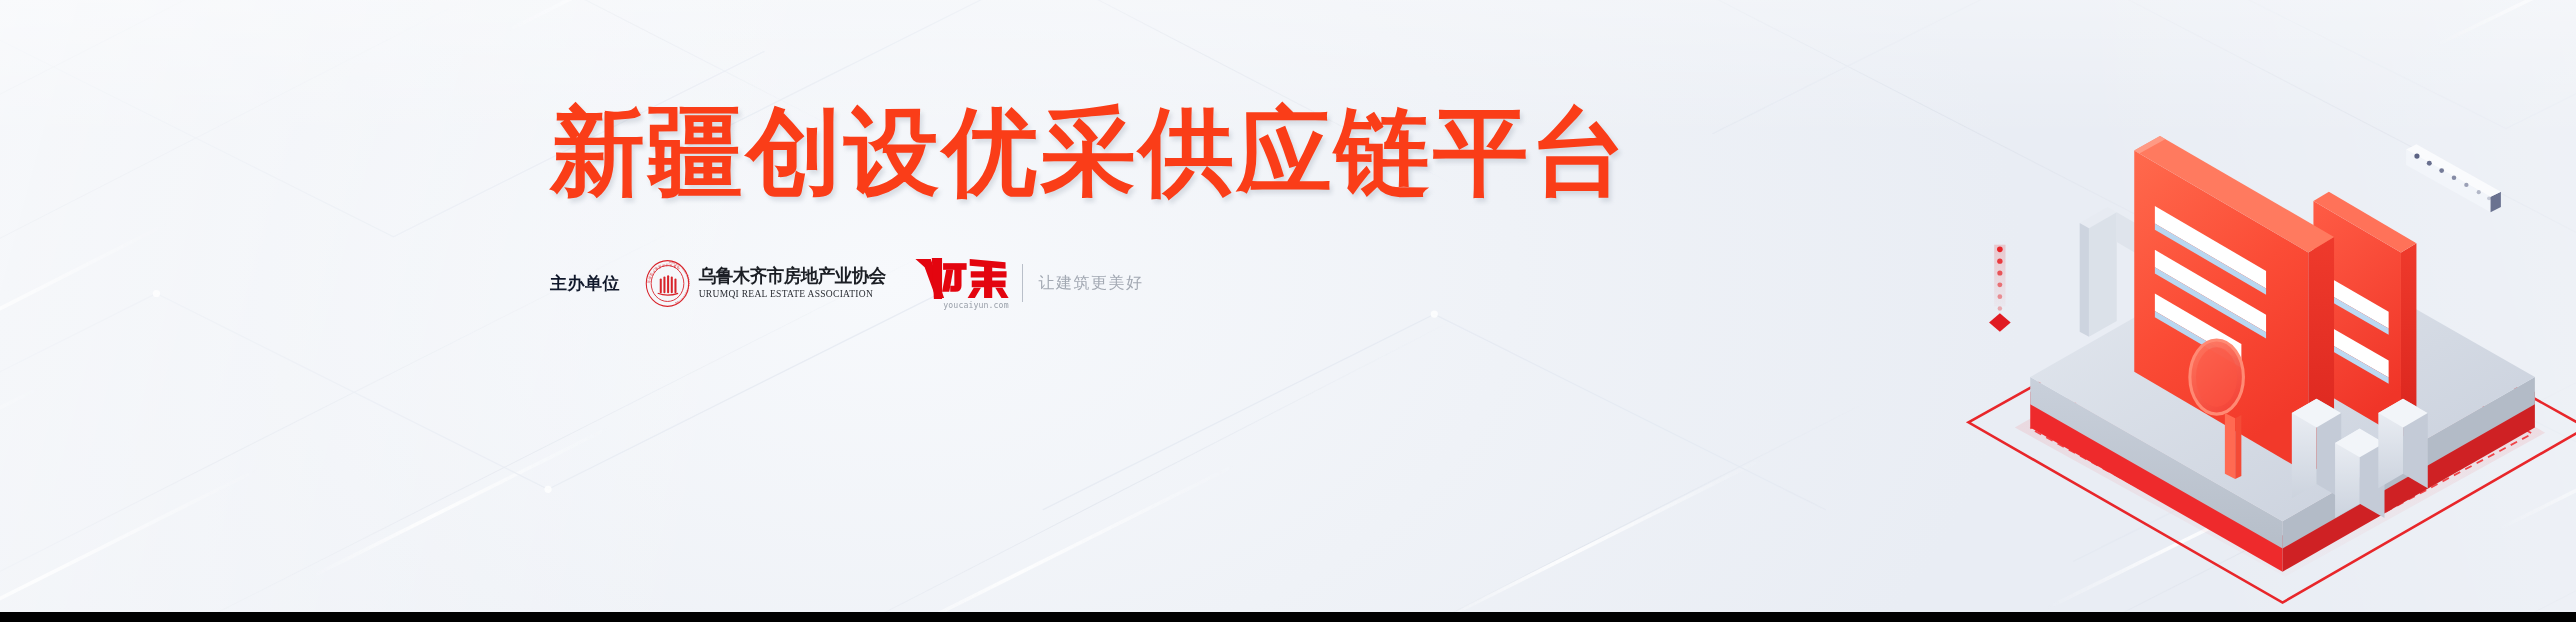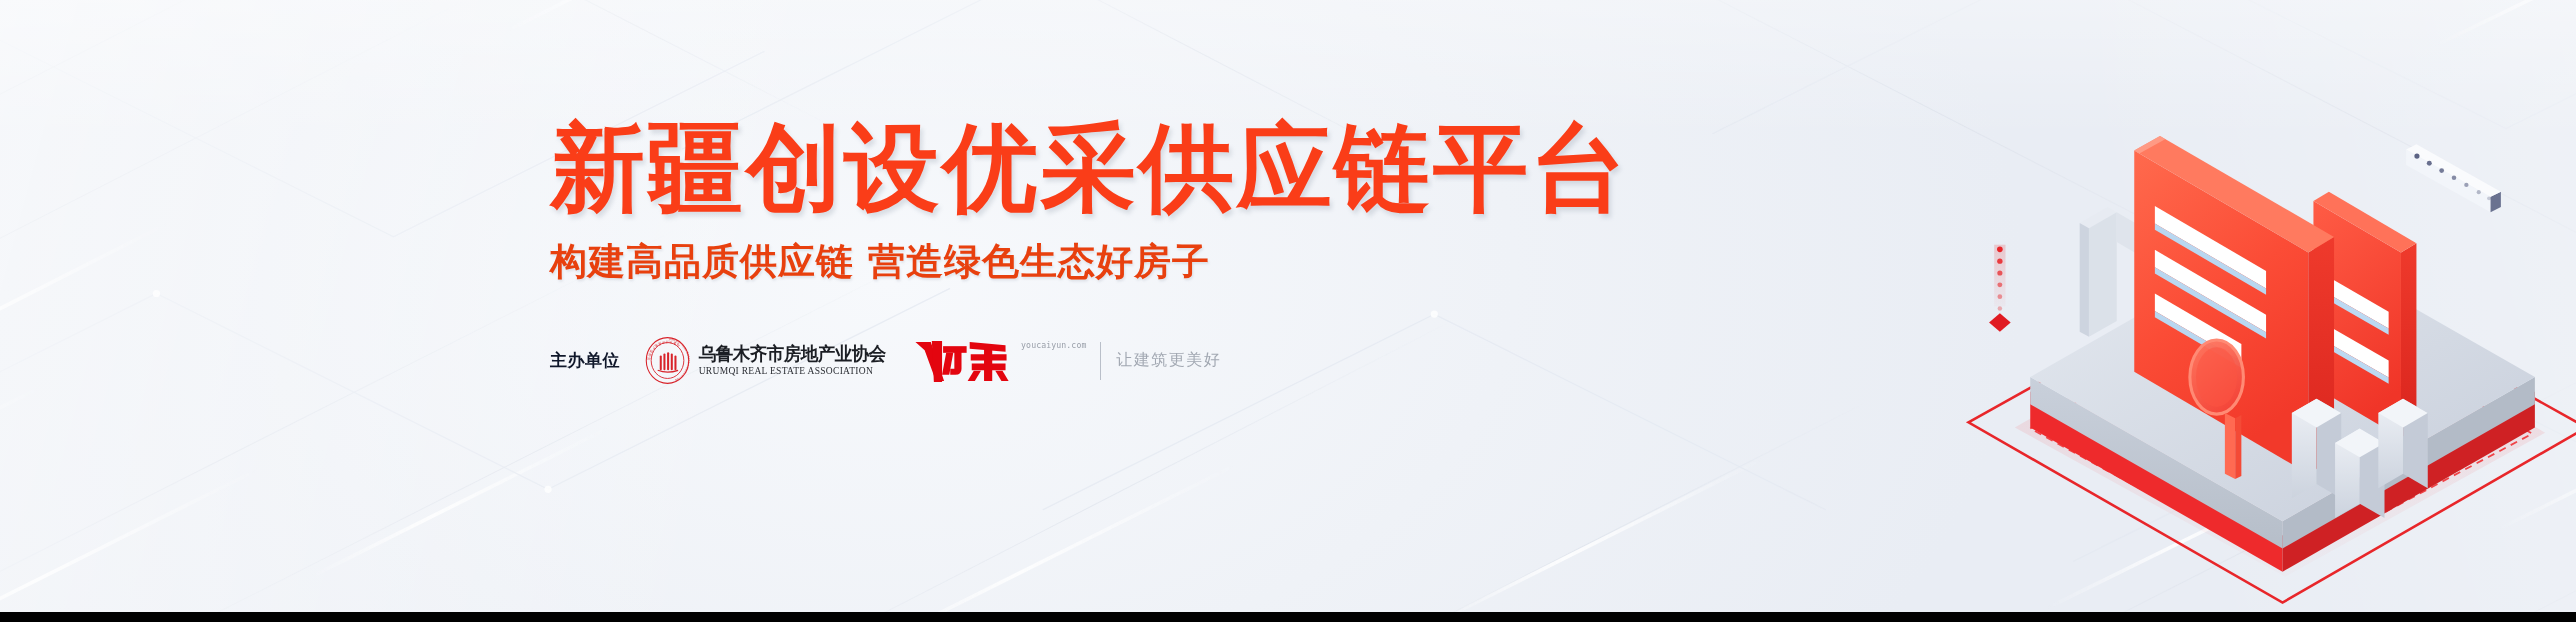--- a/index.html
+++ b/index.html
@@ -43,21 +43,21 @@
     inset: -10%;
     opacity: 0.9;
     pointer-events: none;
   }
   .bg-iso svg { width: 100%; height: 100%; display: block; }
 
   
   .content {
     position: absolute;
     left: 550px;
-    top: 120px;
+    top: 104px;
     width: 1340px;
   }
 
   .title {
     font-family: "DejaVu Sans", "Liberation Sans", sans-serif;
     font-size: 96px;
     line-height: 1.0;
     font-weight: 700;
     letter-spacing: 3.1px;
     color: #fa3d18;
@@ -134,21 +134,22 @@
   }
 
   
   .youcai-lockup {
     display: flex;
     align-items: center;
     gap: 0;
   }
   .youcai-mark {
     display: flex;
-    align-items: flex-start;
+    flex-direction: column;
+    align-items: flex-end;
     margin-right: 13.4px;
   }
   .youcai-mark svg { display: block; }
   .youcai-url {
     font-family: "DejaVu Sans Mono", "Liberation Mono", monospace;
     font-size: 8.2px;
     letter-spacing: 0.1px;
     color: #9aa0aa;
     margin-top: 1px;
     margin-left: 12.4px;
@@ -266,21 +267,20 @@
       </g>
     </svg>
   </div>
 
   <div class="bg-vignette"></div>
 
   <div class="content">
 
     <h1 class="title">新疆创设优采供应链平台</h1>
 
-    <p class="subtitle">构建高品质供应链 营造绿色生态好房子</p>
 
     <div class="sponsor-row">
 
       <span class="sponsor-label">主办单位</span>
 
       <div class="urea-lockup">
 
         <div class="urea-seal">
           <svg viewBox="0 0 120 120" xmlns="http://www.w3.org/2000/svg">
             <defs>

